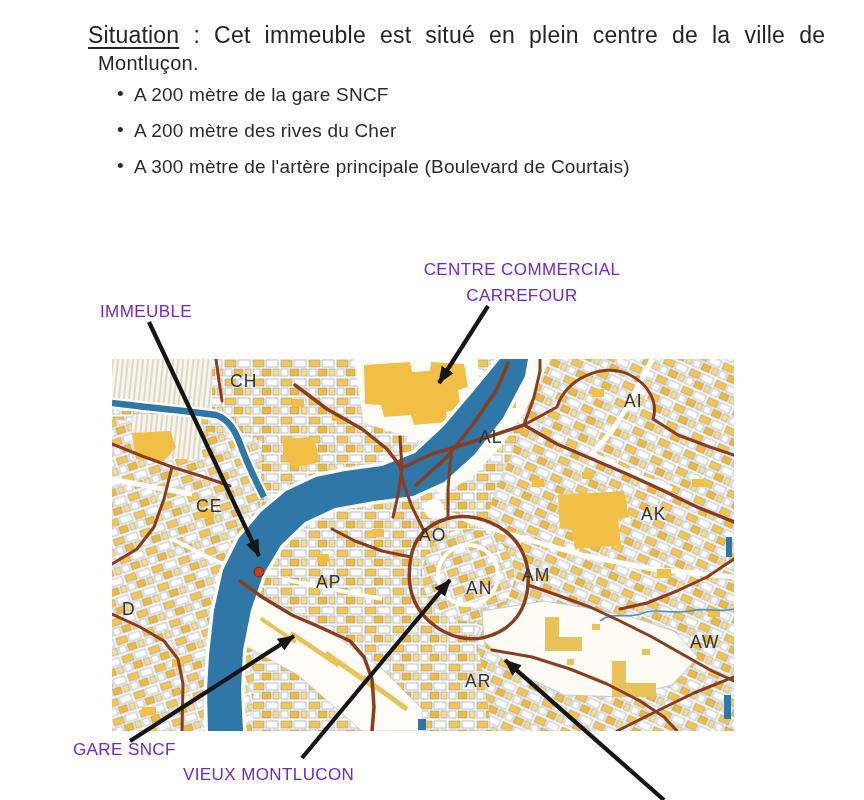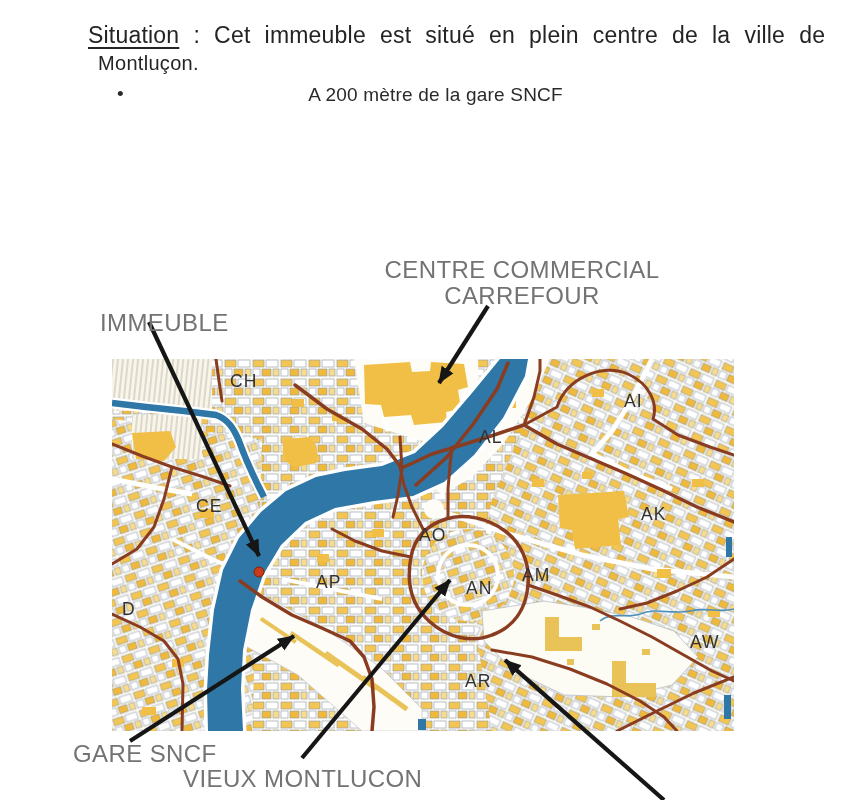--- a/index.html
+++ b/index.html
@@ -5,45 +5,47 @@
   html,body{margin:0;padding:0;}
   body{width:864px;height:800px;background:#ffffff;overflow:hidden;position:relative;
        font-family:"Liberation Sans",sans-serif;color:#262626;}
   .abs{position:absolute;}
   
   .h-line1{left:88px;top:22px;font-size:23px;white-space:nowrap;word-spacing:7.5px;letter-spacing:.2px;color:#242424;}
   .h-line1 .u{text-decoration:underline;text-underline-offset:4px;text-decoration-thickness:1.5px;}
   .h-line2{left:98px;top:52px;font-size:20px;letter-spacing:.3px;color:#242424;}
   
   .bullets{left:117px;top:84px;margin:0;padding:0;list-style:none;width:620px;}
-  .bullets li{position:relative;padding-left:17px;margin-bottom:14px;font-size:19px;letter-spacing:.2px;color:#2a2a2a;text-align:center;}
+  .bullets li{position:relative;padding-left:17px;margin-bottom:14px;font-size:19px;letter-spacing:.2px;color:#2a2a2a;}
   .bullets li::before{content:"\2022";position:absolute;left:0;top:-1px;font-size:19px;color:#2a2a2a;}
   
-  .callout{font-size:24px;letter-spacing:.4px;color:#737373;white-space:nowrap;z-index:6;}
+  .callout{font-size:17px;letter-spacing:.4px;color:#6d28d9;white-space:nowrap;z-index:6;}
   .cc-block{left:372px;top:257px;width:300px;text-align:center;line-height:26px;}
-  .lbl-immeuble{left:100px;top:309px;}
+  .lbl-immeuble{left:100px;top:302px;}
   .lbl-gare{left:73px;top:740px;}
   .lbl-vieux{left:183px;top:765px;}
   
   .map{left:112px;top:359px;width:516px;height:372px;z-index:1;}
   .map svg{display:block;}
   .sec{position:absolute;font-size:17.5px;color:#333333;letter-spacing:1px;z-index:3;white-space:nowrap;}
   
   .arrows{left:0;top:0;z-index:5;pointer-events:none;}
 </style>
 </head>
 <body>
 
 <div class="abs h-line1">
   <span class="u">Situation</span><span> : </span><span>Cet immeuble est situé en plein centre de la ville de</span>
 </div>
 <div class="abs h-line2">Montluçon.</div>
 
 <ul class="abs bullets">
   <li>A 200 mètre de la gare SNCF</li>
+  <li>A 200 mètre des rives du Cher</li>
+  <li>A 300 mètre de l'artère principale (Boulevard de Courtais)</li>
 </ul>
 
 <div class="abs callout cc-block">
   <div>CENTRE COMMERCIAL</div>
   <div>CARREFOUR</div>
 </div>
 <div class="abs callout lbl-immeuble">IMMEUBLE</div>
 <div class="abs callout lbl-gare">GARE SNCF</div>
 <div class="abs callout lbl-vieux">VIEUX MONTLUCON</div>
 

